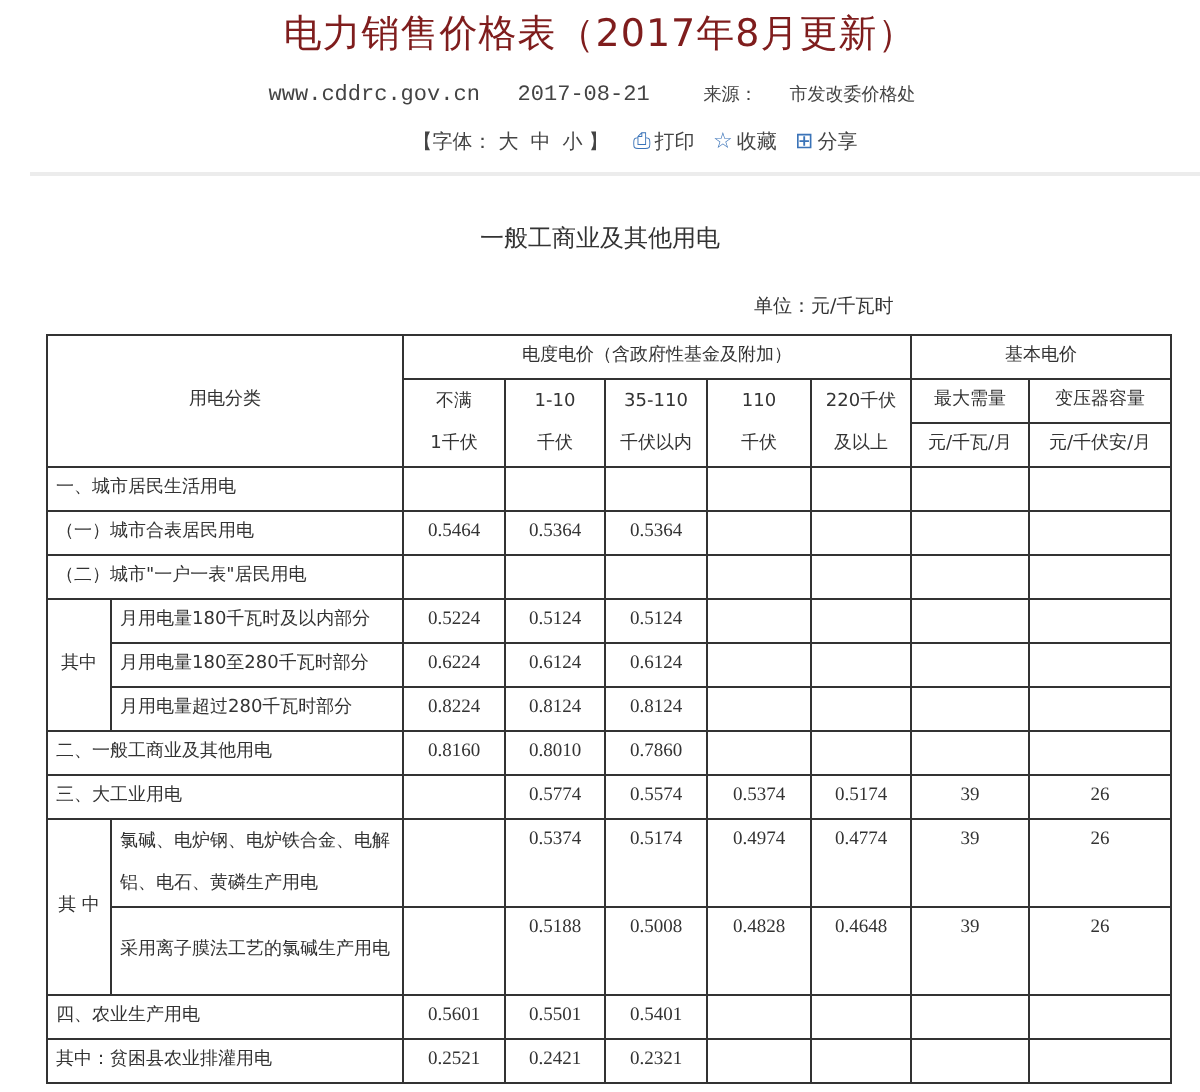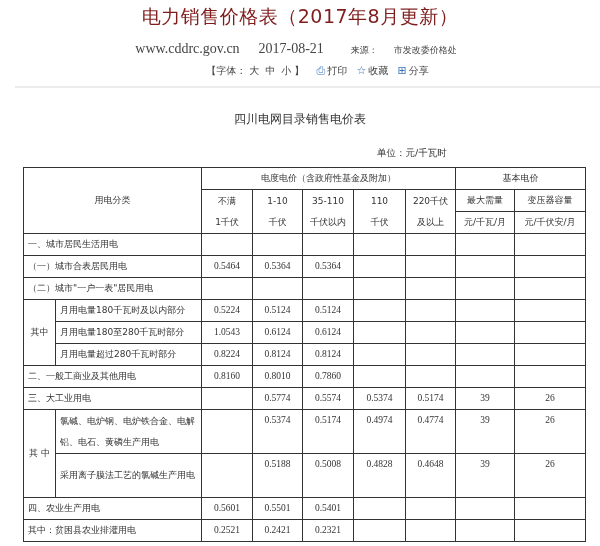--- a/index.html
+++ b/index.html
@@ -11,21 +11,21 @@
   }
   .title {
     position: absolute; left: 0; top: 4px; width: 600px; text-align: center;
     font-size: 19px; color: #7f1d1d; letter-spacing: 0.5px;
   }
   .meta {
     position: absolute; left: 0; top: 41px; width: 600px; text-align: center;
     font-size: 9px; color: #444;
   }
   .meta span { margin: 0 8px; }
-  .meta .site, .meta .date { font-family: Liberation Serif, serif; font-size: 14px; }
+  .meta .site, .meta .date { font-family: Liberation Mono, monospace; font-size: 11px; }
   .tools {
     position: absolute; left: 0; top: 64px; width: 600px; text-align: center;
     font-size: 10px; color: #444; padding-left: 16px;
   }
   .tools .grp { margin: 0 3px; }
   .tools .fs-btn { margin: 0 3px; cursor: pointer; }
   .tools .act { cursor: pointer; margin-left: 6px; }
   .tools .ico { color: #3a73b8; font-size: 11px; margin-right: 2px; }
   .divider {
     position: absolute; left: 15px; top: 86px; width: 585px; height: 2px; background: #ececec;
@@ -67,21 +67,21 @@
   <span class="grp">
     <span>【字体：</span><span class="fs-btn">大</span><span class="fs-btn">中</span><span class="fs-btn">小</span><span>】</span>
   </span>
   <span class="act"><span class="ico">⎙</span><span>打印</span></span>
   <span class="act"><span class="ico">☆</span><span>收藏</span></span>
   <span class="act"><span class="ico">⊞</span><span>分享</span></span>
 </div>
 
 <div class="divider"></div>
 
-<div class="subtitle">四川电网目录销售电价表</div>
+<div class="subtitle">一般工商业及其他用电</div>
 <div class="unit">单位：元/千瓦时</div>
 
 <table class="price">
   <colgroup>
     <col style="width:32px">
       <col style="width:146px">
     <col style="width:51px">
       <col style="width:50px">
       <col style="width:51px">
       <col style="width:52px">
@@ -164,21 +164,21 @@
     <td class="num">0.5124</td>
     <td class="num">0.5124</td>
     <td class="num"></td>
     <td class="num"></td>
     <td class="num"></td>
     <td class="num"></td>
   </tr>
 
   <tr style="height:22px">
     <td class="l">月用电量180至280千瓦时部分</td>
-    <td class="num">1.0543</td>
+    <td class="num">0.6224</td>
     <td class="num">0.6124</td>
     <td class="num">0.6124</td>
     <td class="num"></td>
     <td class="num"></td>
     <td class="num"></td>
     <td class="num"></td>
   </tr>
 
   <tr style="height:22px">
     <td class="l">月用电量超过280千瓦时部分</td>

